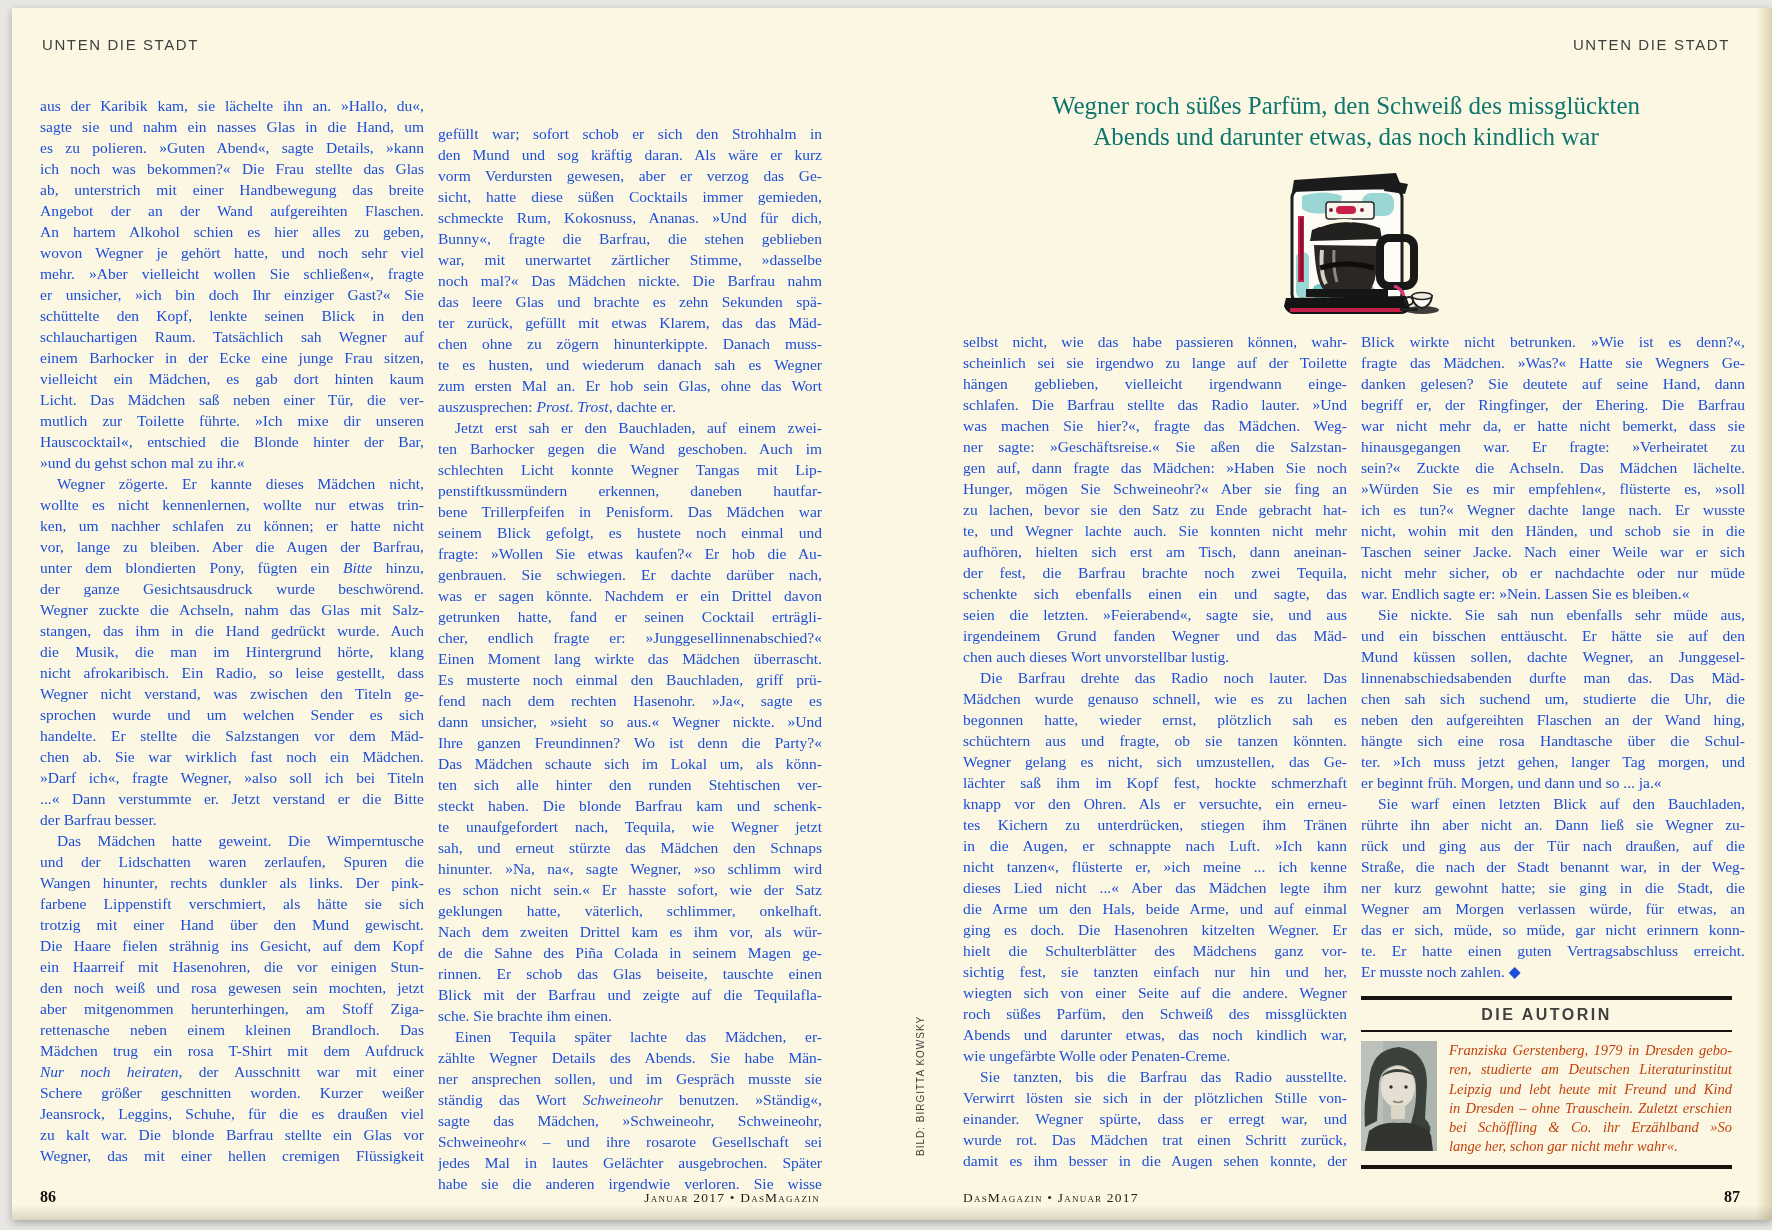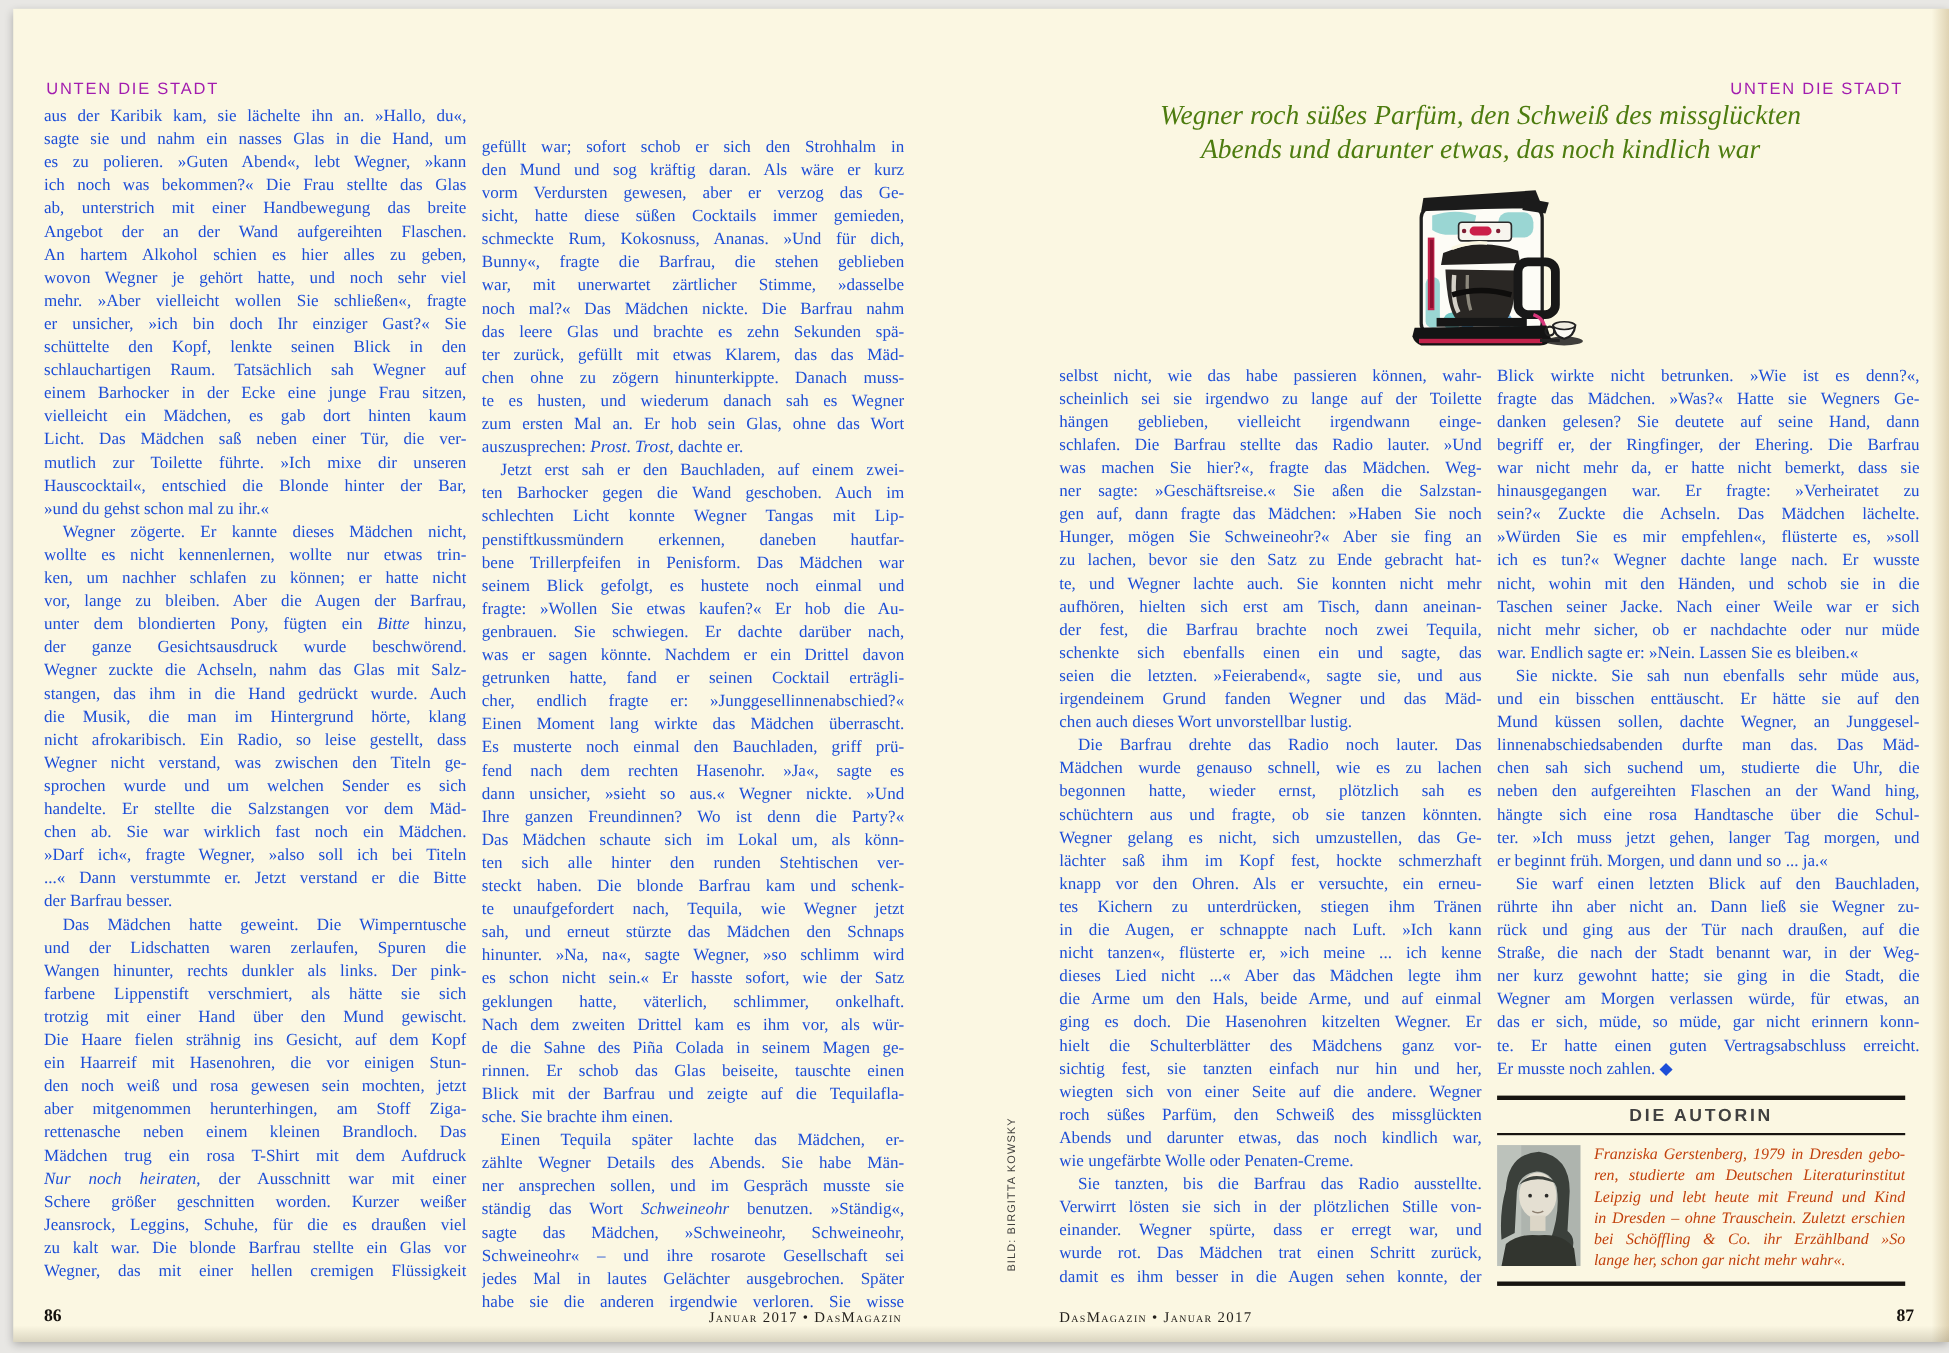--- a/index.html
+++ b/index.html
@@ -5,28 +5,28 @@
   html,body{margin:0;padding:0;background:#e8e7e4;}
   #root{position:relative;width:1772px;height:1230px;overflow:hidden;
         font-family:"Liberation Serif",serif;color:#211e1a;}
   .sheet{position:absolute;left:12px;top:8px;width:1760px;height:1212px;
          background:#fbf7e2;box-shadow:0 3px 8px rgba(0,0,0,.28);}
   .edge-right{position:absolute;right:0;top:8px;width:16px;height:1212px;
          background:linear-gradient(to left,rgba(176,150,100,.38),rgba(176,150,100,0));}
   .edge-bottom{position:absolute;left:12px;top:1205px;width:1760px;height:15px;
          background:linear-gradient(to top,rgba(120,110,90,.25),rgba(120,110,90,0));}
   .kicker{position:absolute;top:36px;font-family:"Liberation Sans",sans-serif;
-          font-size:15px;letter-spacing:1.6px;color:#a21caf;margin-top:36px;}
+          font-size:15px;letter-spacing:1.6px;color:#404040;}
   .col{position:absolute;width:384px;font-size:15.5px;line-height:21px;color:#1d4ed8;}
   .line{height:21px;line-height:21px;text-align:justify;text-align-last:justify;
         overflow:hidden;white-space:normal;}
   .line.pend{text-align-last:left;}
   .line.ind{text-indent:17px;}
   .pullquote{position:absolute;left:960px;top:90px;width:772px;text-align:center;
-             font-style:italic;font-size:25px;line-height:31px;color:#4d7c0f;}
+             font-size:25px;line-height:31px;color:#0f766e;}
   .credit{position:absolute;left:915px;top:1036px;height:120px;
           writing-mode:vertical-rl;transform:rotate(180deg);
           font-family:"Liberation Sans",sans-serif;font-size:10px;
           letter-spacing:1px;color:#403f3c;white-space:nowrap;}
   .authorbox{position:absolute;left:1361px;top:996px;width:371px;}
   .rule-thick{height:4px;background:#171410;}
   .rule-thin{height:2px;background:#171410;}
   .authortitle{height:30px;line-height:30px;text-align:center;
                font-family:"Liberation Sans",sans-serif;font-weight:bold;
                font-size:16px;letter-spacing:2.5px;color:#404040;}
@@ -44,21 +44,21 @@
 
 <div id="root">
   <div class="sheet"></div>
 
   <div class="kicker" style="left:42px;">UNTEN DIE STADT</div>
   <div class="kicker" style="right:42px;">UNTEN DIE STADT</div>
 
   <div class="col" style="left:40px;top:95px;">
       <div class="line">aus der Karibik kam, sie lächelte ihn an. »Hallo, du«,</div>
       <div class="line">sagte sie und nahm ein nasses Glas in die Hand, um</div>
-      <div class="line">es zu polieren. »Guten Abend«, lebt Wegner, »kann</div>
+      <div class="line">es zu polieren. »Guten Abend«, sagte Details, »kann</div>
       <div class="line">ich noch was bekommen?« Die Frau stellte das Glas</div>
       <div class="line">ab, unterstrich mit einer Handbewegung das breite</div>
       <div class="line">Angebot der an der Wand aufgereihten Flaschen.</div>
       <div class="line">An hartem Alkohol schien es hier alles zu geben,</div>
       <div class="line">wovon Wegner je gehört hatte, und noch sehr viel</div>
       <div class="line">mehr. »Aber vielleicht wollen Sie schließen«, fragte</div>
       <div class="line">er unsicher, »ich bin doch Ihr einziger Gast?« Sie</div>
       <div class="line">schüttelte den Kopf, lenkte seinen Blick in den</div>
       <div class="line">schlauchartigen Raum. Tatsächlich sah Wegner auf</div>
       <div class="line">einem Barhocker in der Ecke eine junge Frau sitzen,</div>

